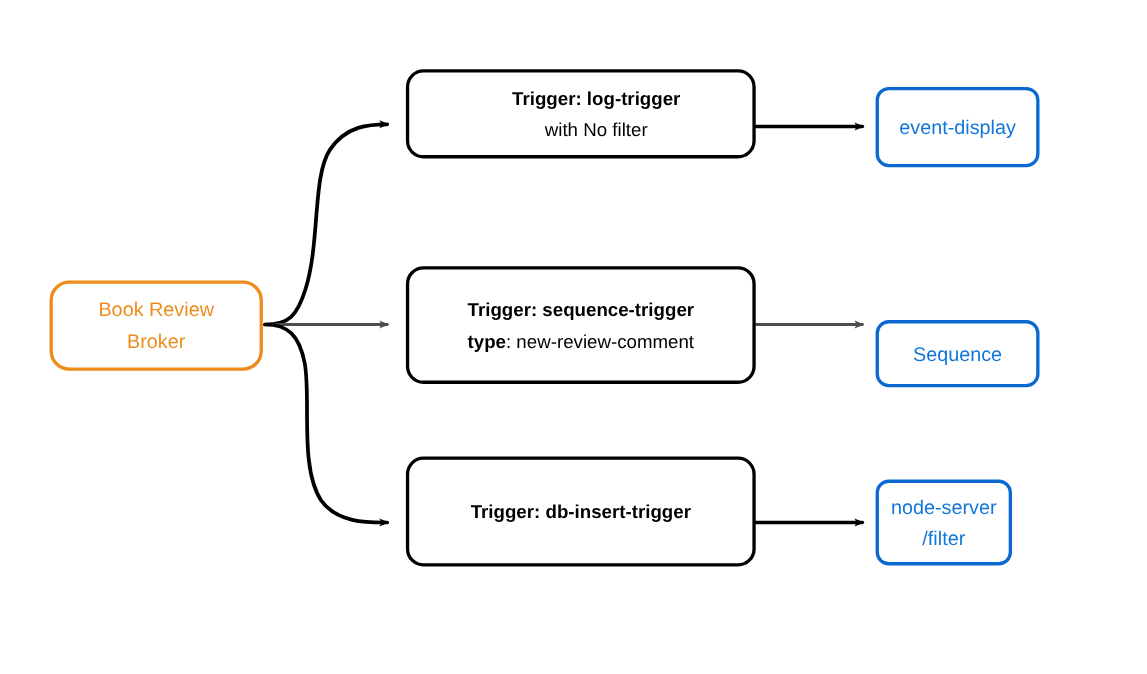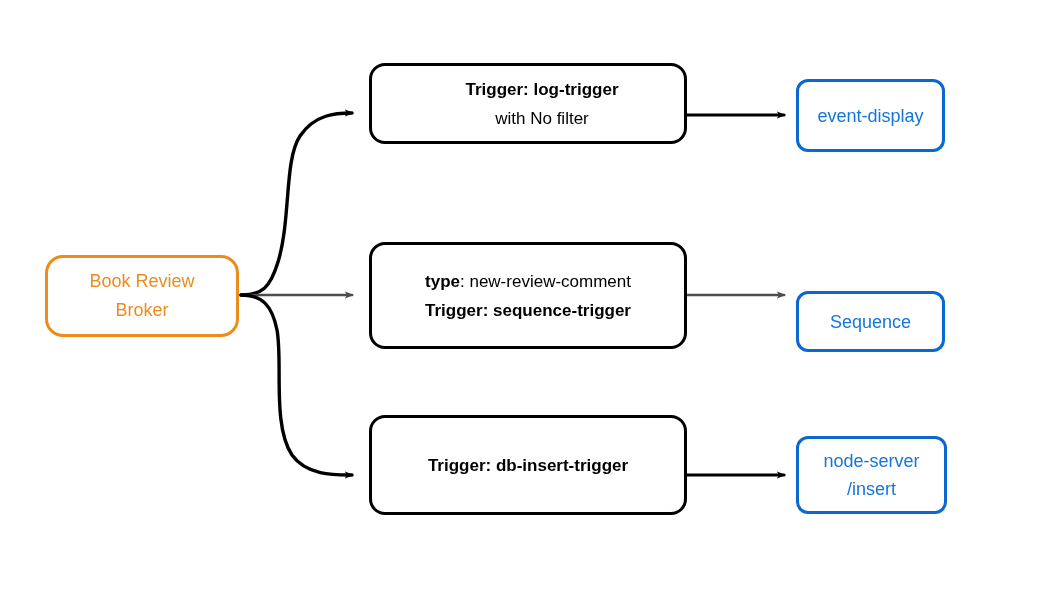--- a/index.html
+++ b/index.html
@@ -102,39 +102,39 @@
     <span class="line">
       <span class="bold">Trigger: log-trigger</span>
     </span>
     <span class="line">
       <span>with No filter</span>
     </span>
   </div>
 
   <div class="node node-trigger" style="left:369px; top:242px; width:318px; height:107px;">
     <span class="line">
-      <span class="bold">type</span><span>: new-review-comment</span>
+      <span class="bold">Trigger: sequence-trigger</span>
     </span>
     <span class="line">
-      <span class="bold">Trigger: sequence-trigger</span>
+      <span class="bold">type</span><span>: new-review-comment</span>
     </span>
   </div>
 
   <div class="node node-trigger" style="left:369px; top:415px; width:318px; height:100px;">
     <span class="line">
       <span class="bold">Trigger: db-insert-trigger</span>
     </span>
   </div>
 
   <div class="node node-target" style="left:796px; top:79px; width:149px; height:73px;">
     <span class="line">event-display</span>
   </div>
 
   <div class="node node-target" style="left:796px; top:259px; width:149px; height:61px;margin-top:32px;">
     <span class="line">Sequence</span>
   </div>
 
-  <div class="node node-target" style="left:796px; top:436px; width:151px; height:78px;">
+  <div class="node node-target" style="left:796px; top:436px; width:124px; height:78px;">
     <span class="line">node-server</span>
-    <span class="line">/insert</span>
+    <span class="line">/filter</span>
   </div>
 
 </div>
 
 </body></html>

